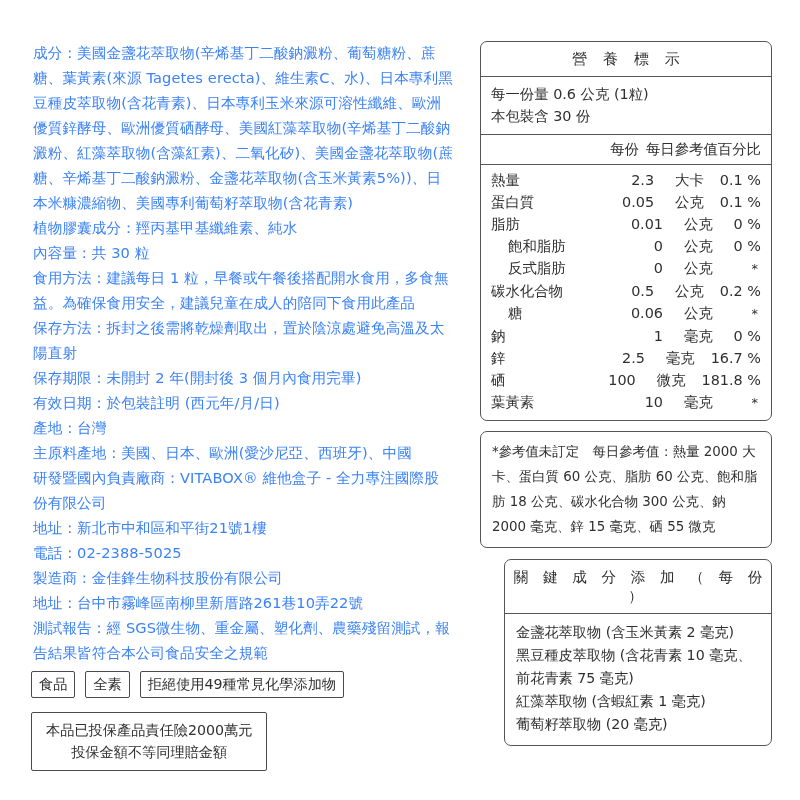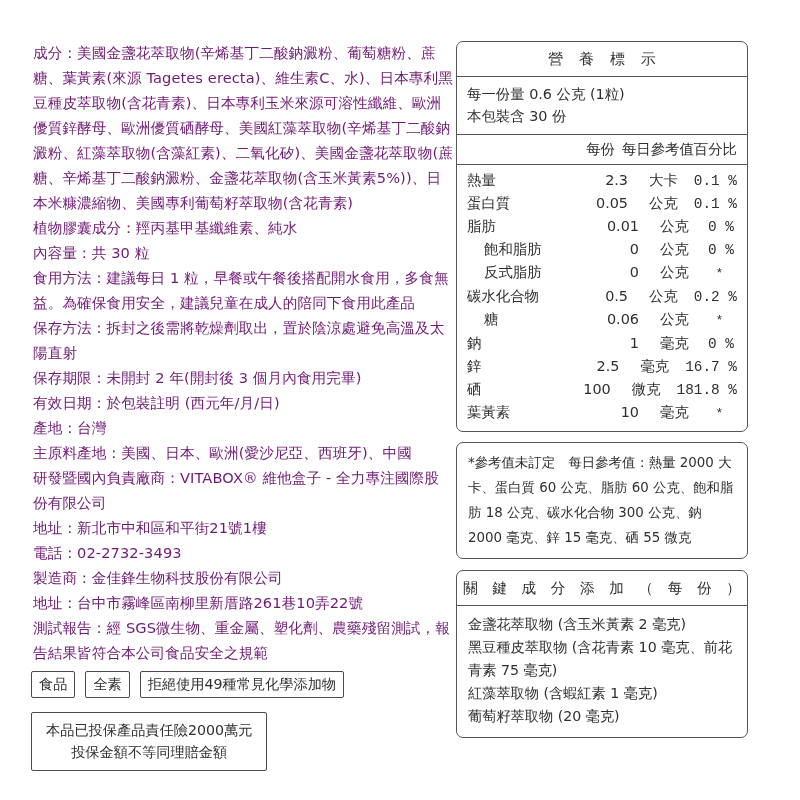--- a/index.html
+++ b/index.html
@@ -21,21 +21,21 @@
   #left-column {
     position: absolute;
     left: 33px;
     top: 40px;
     width: 420px;
   }
   .para {
     font-size: 14.6px;
     line-height: 25px;
     letter-spacing: 0.1px;
-    color: #701a75;
+    color: #3b82f6;
     text-align: left;
     margin: 0;
     word-break: break-word;
   }
 
   
   #badge-row {
     position: absolute;
     left: 31px;
     top: 671px;
@@ -64,21 +64,21 @@
     text-align: center;
     font-size: 14.2px;
     line-height: 22px;
     color: #2f2f2f;
     white-space: nowrap;
   }
 
   
   #right-column {
     position: absolute;
-    left: 448px;
+    left: 472px;
     top: 41px;
     width: 300px;
     padding-left: 8px;
   }
   .panel {
     border: 1.5px solid #555555;
     border-radius: 7px;
     background: #ffffff;
     overflow: hidden;
   }
@@ -133,39 +133,38 @@
     white-space: nowrap;
   }
   .nrow .n-unit {
     width: 34px;
     text-align: left;
     padding-left: 5px;
     white-space: nowrap;
   }
   .nrow .n-pct {
     flex: 1;
-    text-align: center;
+    text-align: right;
     padding-right: 10px;
     white-space: nowrap;
-    font-family: Liberation Mono, monospace;
   }
   .nrow .n-pct.star {
     font-size: 13px;
     padding-right: 13px;
   }
 
   #footnote-panel {
     margin-top: 10px;
     padding: 7px 11px 8px 11px;
     font-size: 13.4px;
     line-height: 25px;
     color: #2f2f2f;
   }
 
-  #key-panel { margin-top: 11px; }
+  #key-panel { margin-top: 11px; margin-left: 24px; }
   #key-panel .panel-title { font-size: 14.6px; letter-spacing: 5px; text-indent: 5px; }
   .key-body {
     padding: 7px 11px 9px 11px;
     font-size: 14.2px;
     line-height: 23px;
     color: #2f2f2f;
   }
   .key-line { margin: 0; }
 </style>
 </head>
@@ -176,21 +175,21 @@
   <p class="para">植物膠囊成分：羥丙基甲基纖維素、純水</p>
   <p class="para">內容量：共 30 粒</p>
   <p class="para">食用方法：建議每日 1 粒，早餐或午餐後搭配開水食用，多食無益。為確保食用安全，建議兒童在成人的陪同下食用此產品</p>
   <p class="para">保存方法：拆封之後需將乾燥劑取出，置於陰涼處避免高溫及太陽直射</p>
   <p class="para">保存期限：未開封 2 年(開封後 3 個月內食用完畢)</p>
   <p class="para">有效日期：於包裝註明 (西元年/月/日)</p>
   <p class="para">產地：台灣</p>
   <p class="para">主原料產地：美國、日本、歐洲(愛沙尼亞、西班牙)、中國</p>
   <p class="para">研發暨國內負責廠商：VITABOX® 維他盒子 - 全力專注國際股份有限公司</p>
   <p class="para">地址：新北市中和區和平街21號1樓</p>
-  <p class="para">電話：02-2732-3493</p>
+  <p class="para">電話：02-2388-5025</p>
   <p class="para">製造商：金佳鋒生物科技股份有限公司</p>
   <p class="para">地址：台中市霧峰區南柳里新厝路261巷10弄22號</p>
   <p class="para">測試報告：經 SGS微生物、重金屬、塑化劑、農藥殘留測試，報告結果皆符合本公司食品安全之規範</p>
 </div>
 
 <div id="badge-row">
   <div class="badge">食品</div>
   <div class="badge">全素</div>
   <div class="badge">拒絕使用49種常見化學添加物</div>
 </div>

